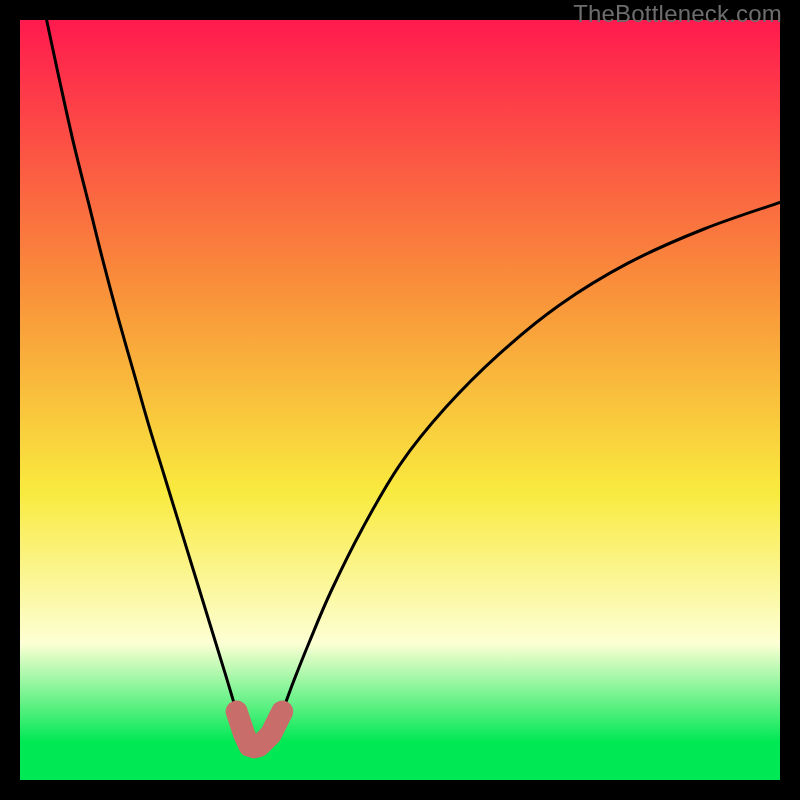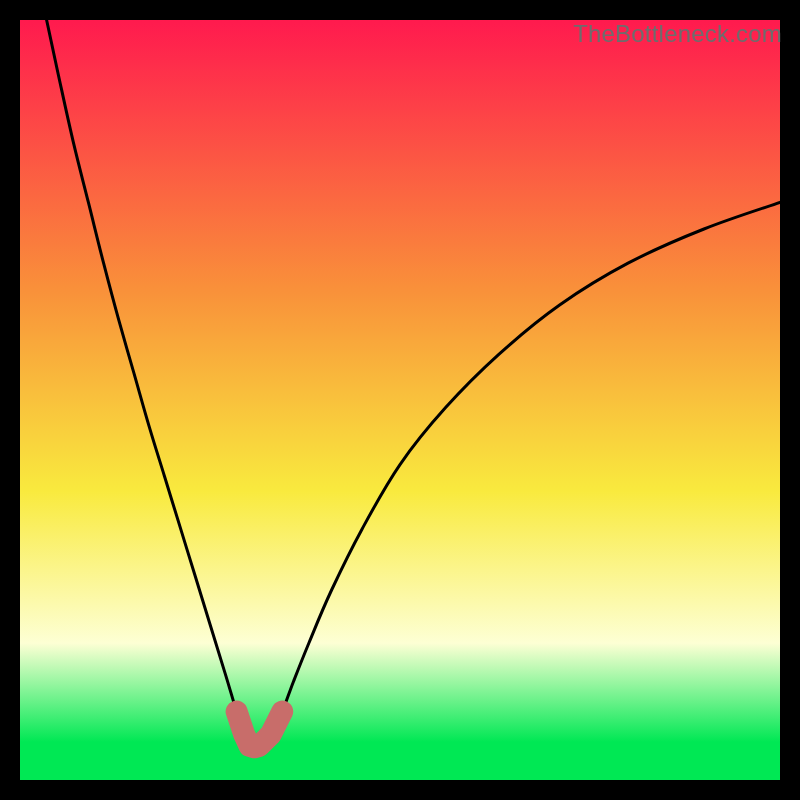--- a/index.html
+++ b/index.html
@@ -17,21 +17,21 @@
     top: 20px;
     width: 760px;
     height: 760px;
     background: #000;
   }
   svg {
     display: block;
   }
   .watermark {
     position: absolute;
-    top: 20px;
+    top: 0;
     right: 18px;
     color: #6d6d6d;
     font-size: 24px;
     font-weight: 400;
     letter-spacing: 0.2px;
   }
 </style>
 </head>
 <body>
 

